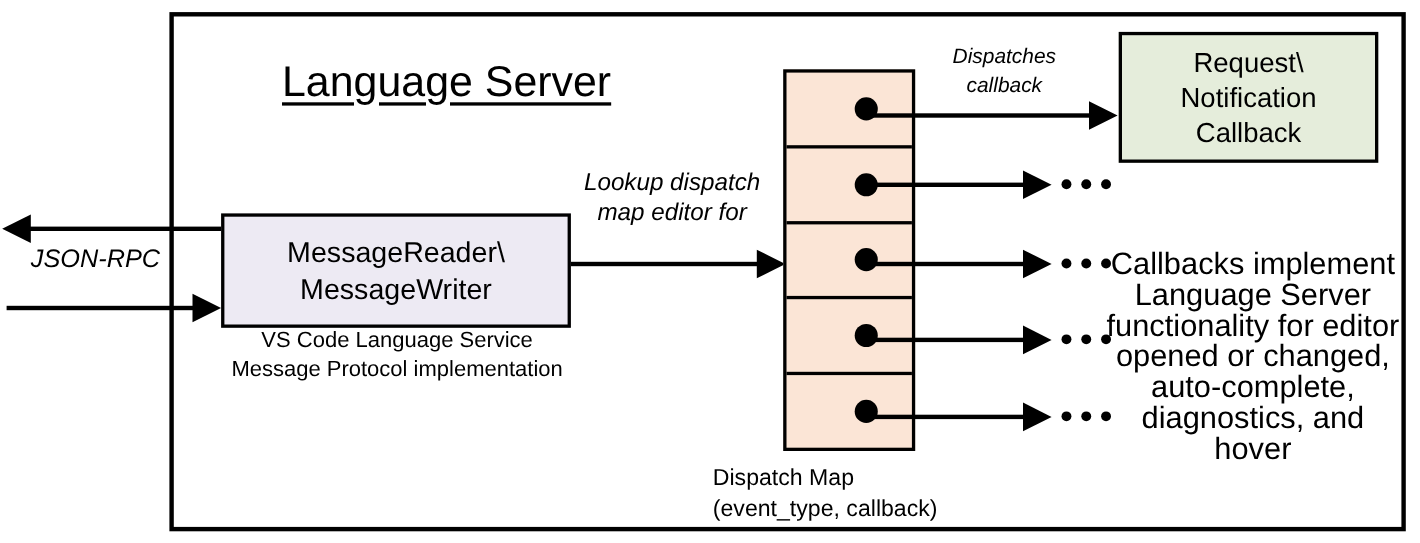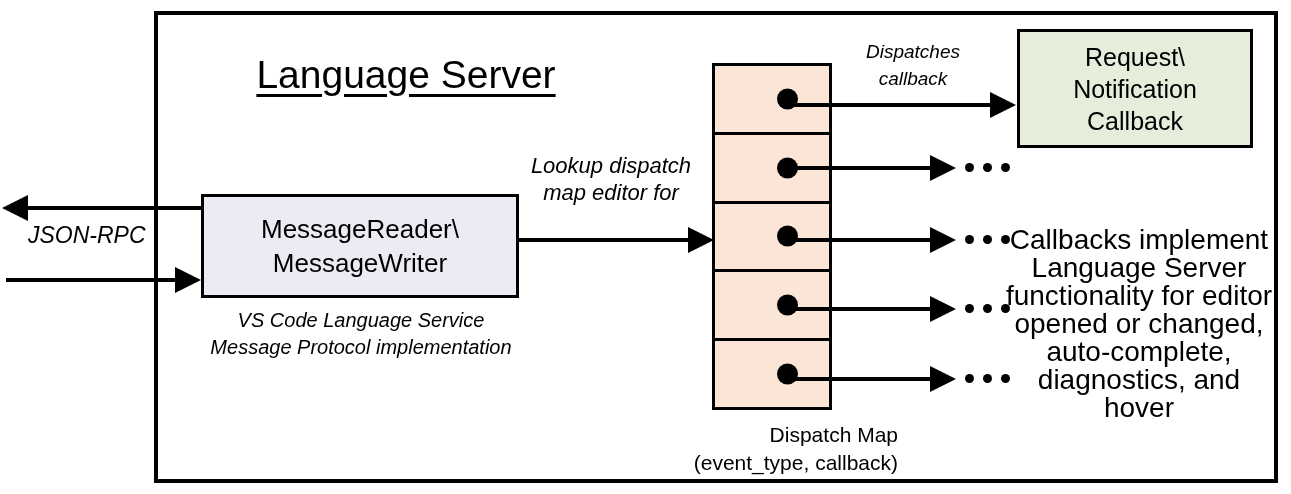--- a/index.html
+++ b/index.html
@@ -59,26 +59,25 @@
     justify-content: center;
   }
   #mrw-box .line {
     font-size: 26px;
     line-height: 34px;
     text-align: center;
     white-space: nowrap;
   }
   #mrw-caption {
     left: 186px;
-    top: 307px;
+    top: 296px;
     width: 350px;
     text-align: center;
     font-size: 20px;
     line-height: 27px;
-    font-style: italic;
   }
 
   
   #jsonrpc-label {
     left: 28px;
     top: 222px;
     width: 150px;
     text-align: left;
     font-size: 23px;
     line-height: 26px;
@@ -136,21 +135,21 @@
     transform: translateY(-50%);
     width: 21px;
     height: 21px;
     border-radius: 50%;
     background: #000000;
   }
   #dm-caption {
     left: 648px;
     top: 421px;
     width: 250px;
-    text-align: right;
+    text-align: left;
     font-size: 21px;
     line-height: 28px;
   }
 
   
   #callback-box {
     left: 1017px;
     top: 29px;
     width: 236px;
     height: 119px;

